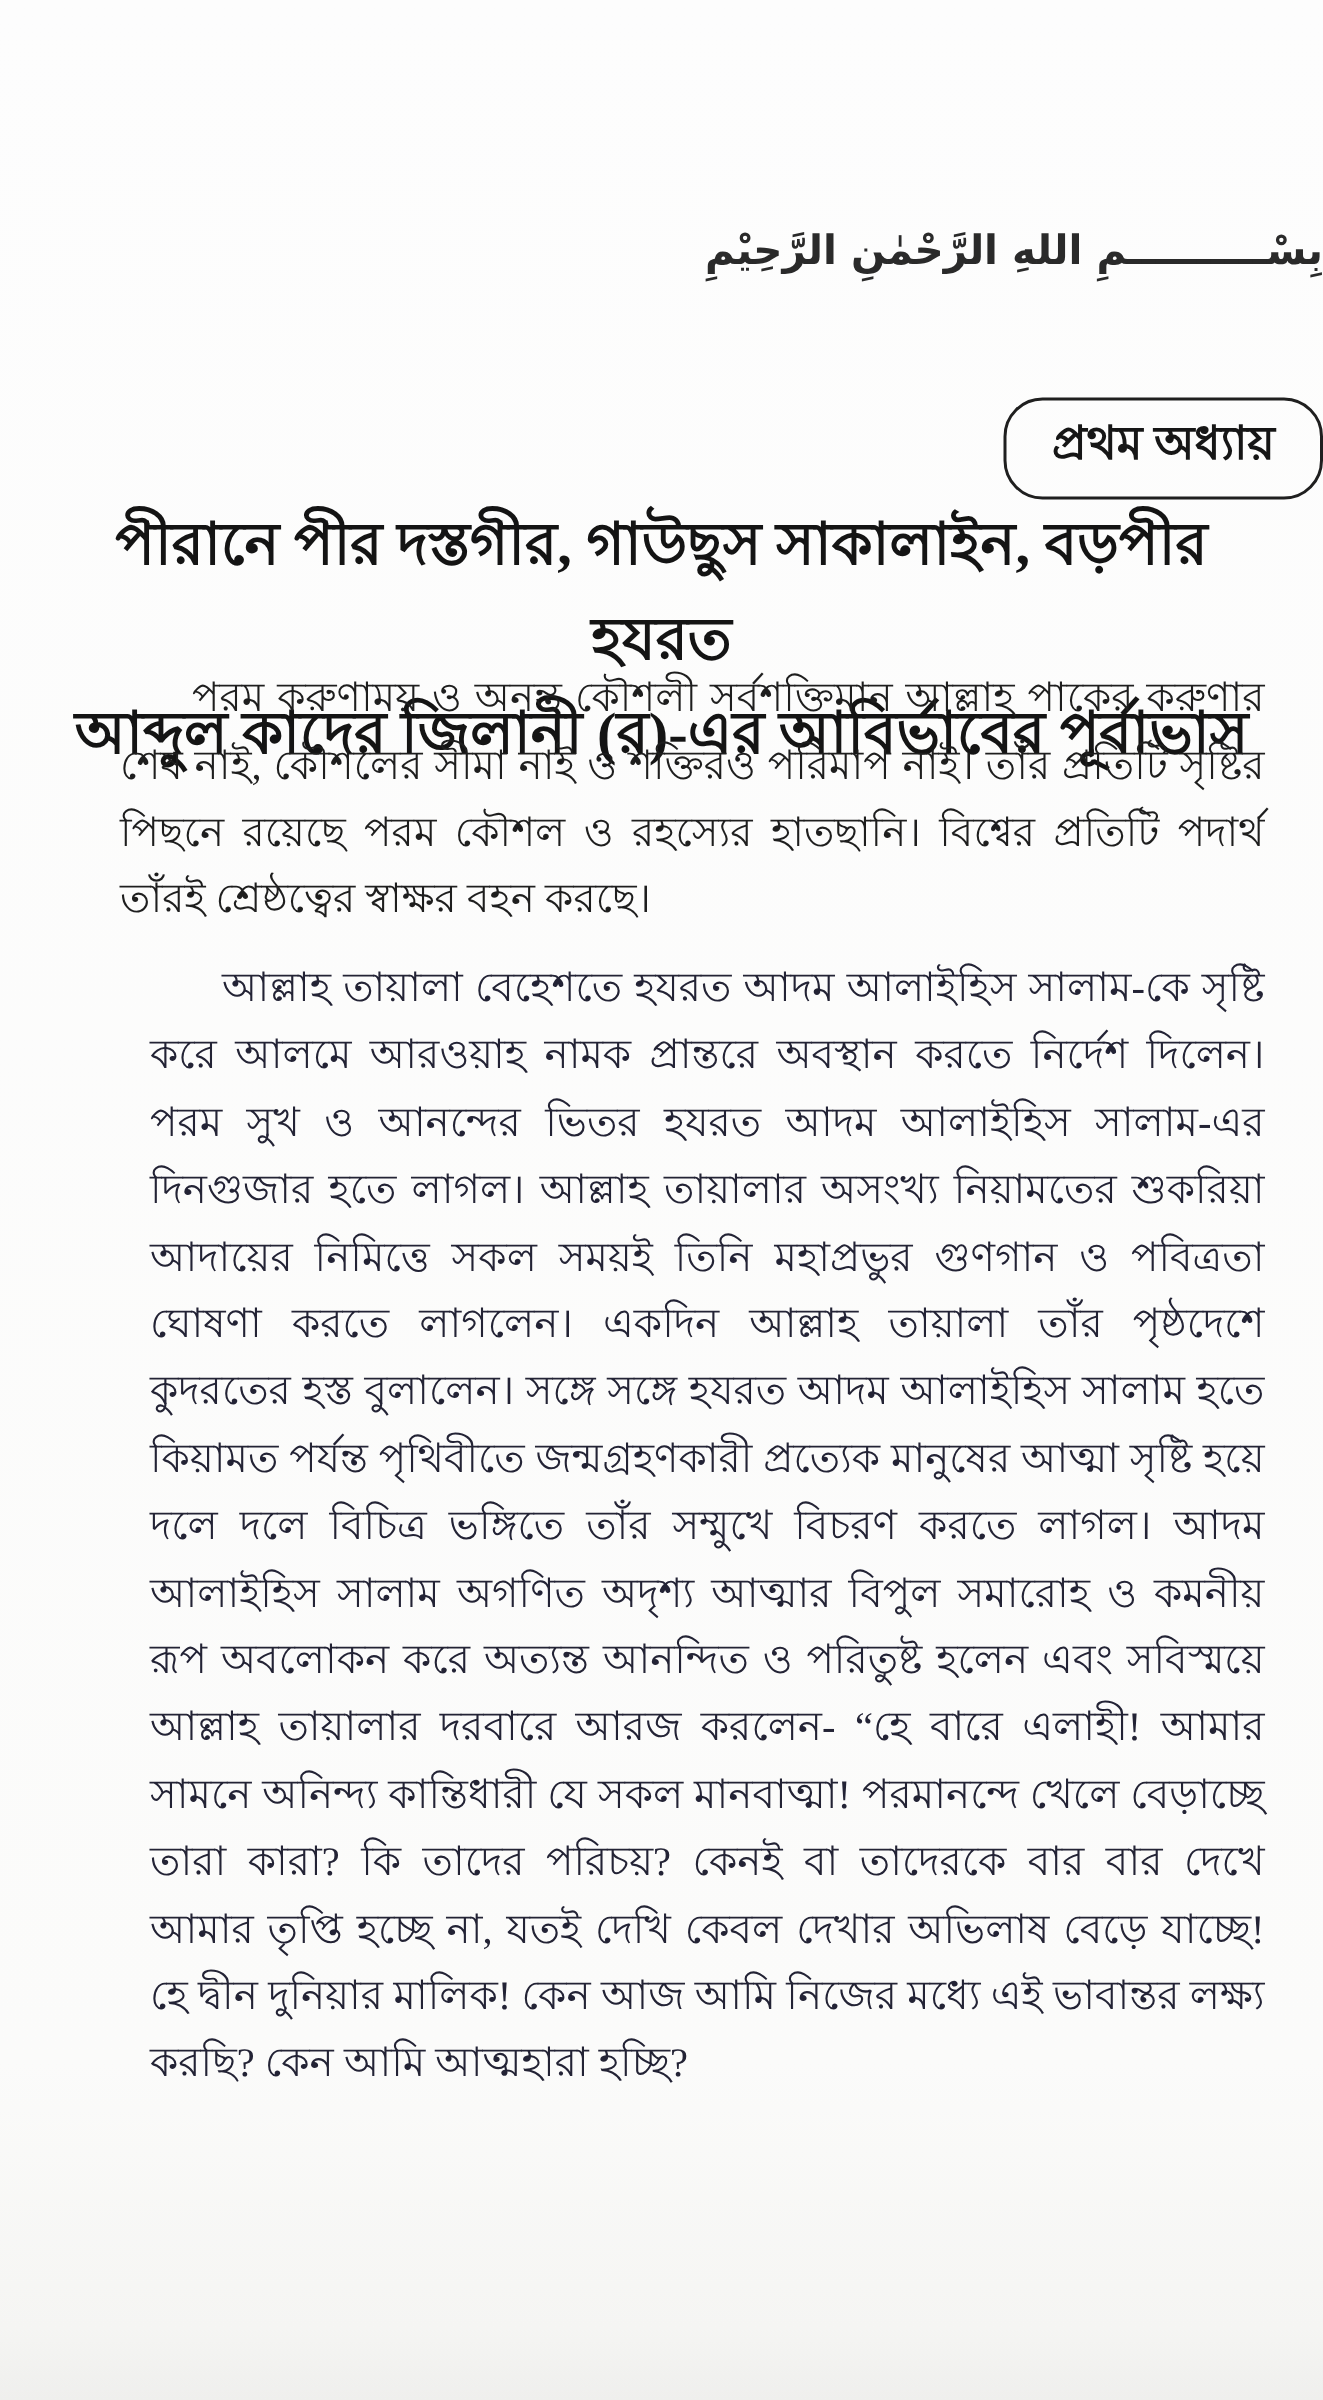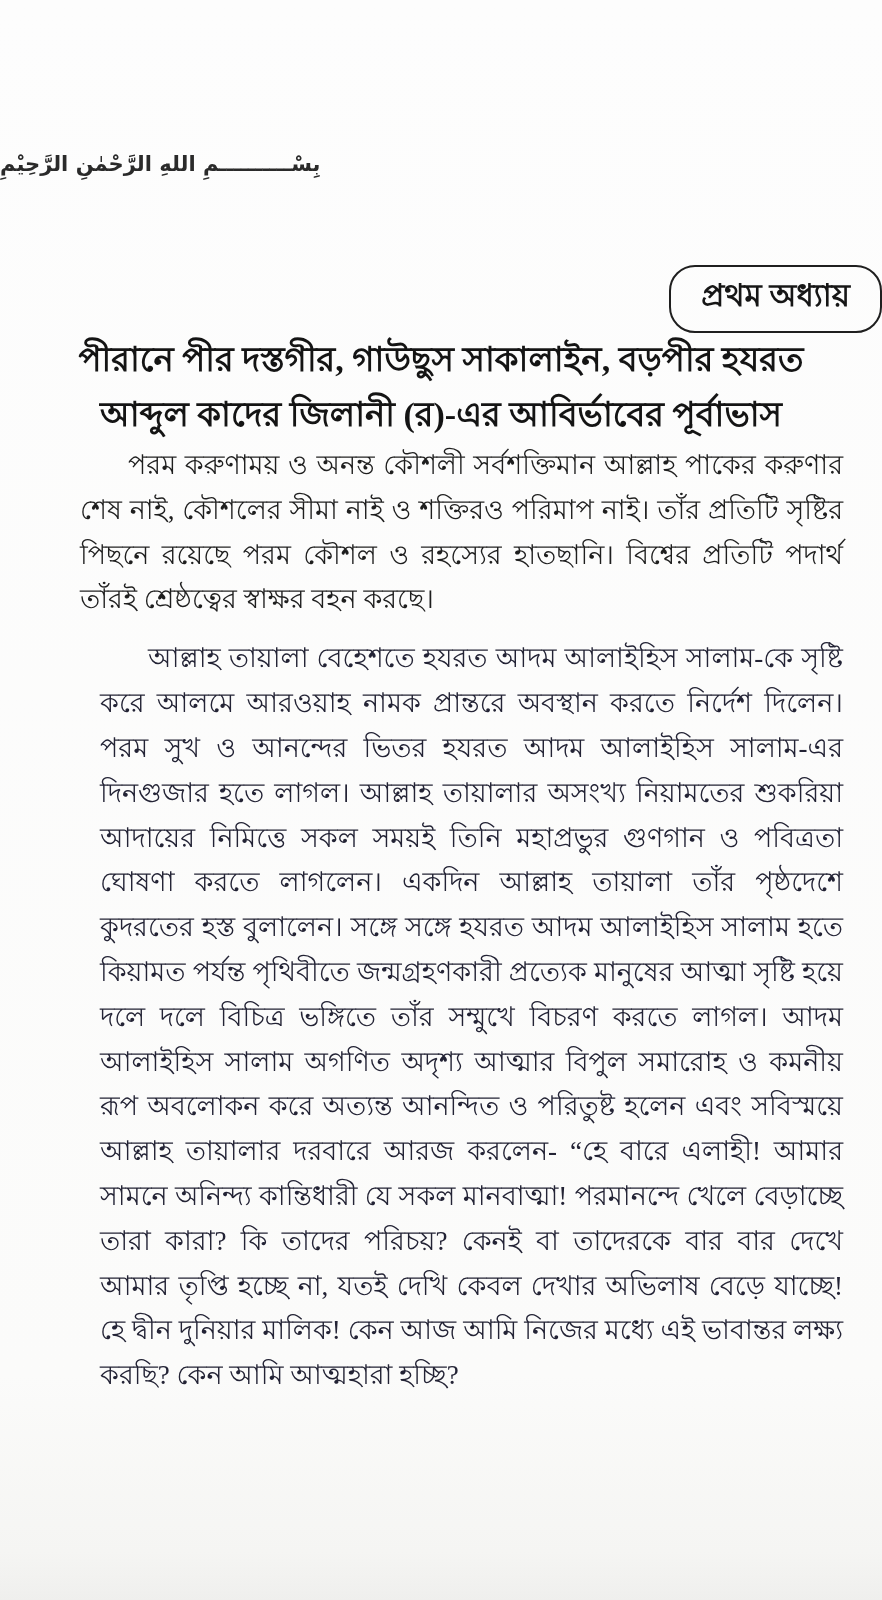--- a/index.html
+++ b/index.html
@@ -15,24 +15,24 @@
     background: linear-gradient(180deg, #fdfdfd 0%, #fbfbfa 86%, #f5f5f3 97%, #efefed 100%);
     overflow: hidden;
     font-family: "Liberation Serif", "DejaVu Serif", serif;
     color: #1c1c1c;
   }
   .bismillah {
     position: absolute;
     top: 152px;
     left: 0;
     width: 100%;
-    text-align: left;
+    text-align: right;
     direction: rtl;
     font-family: "DejaVu Sans", sans-serif;
-    font-size: 21px;
+    font-size: 27px;
     font-weight: bold;
     color: #2a2a2a;
     letter-spacing: 1px;
   }
   .chapter-badge-wrap {
     position: absolute;
     top: 265px;
     left: 0;
     width: 100%;
     text-align: right;
@@ -47,21 +47,21 @@
     color: #161616;
     background: transparent;
   }
   .title {
     position: absolute;
     top: 332px;
     left: 40px;
     width: 802px;
     margin: 0;
     text-align: center;
-    font-size: 34px;
+    font-size: 39px;
     line-height: 1.62;
     font-weight: bold;
     color: #141414;
   }
   .body-text {
     position: absolute;
     top: 443px;
     left: 80px;
     width: 763px;
     font-size: 27px;

